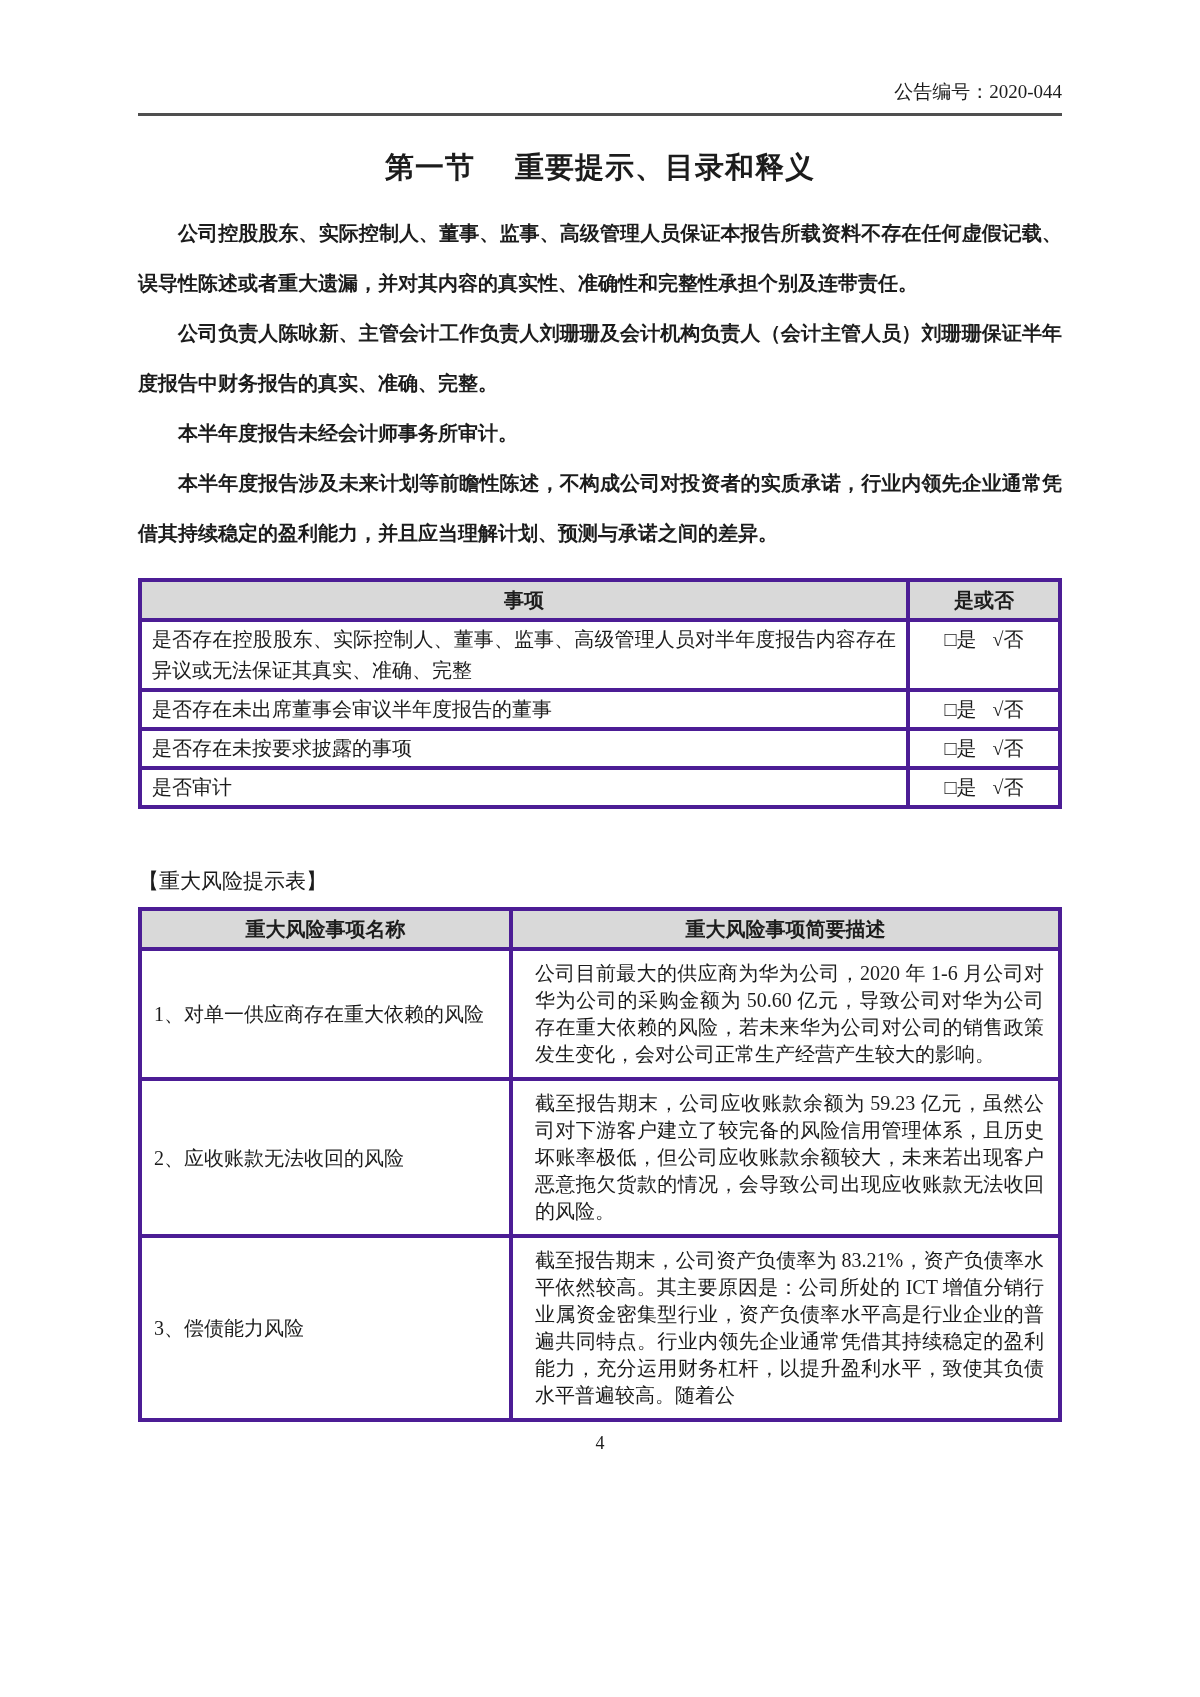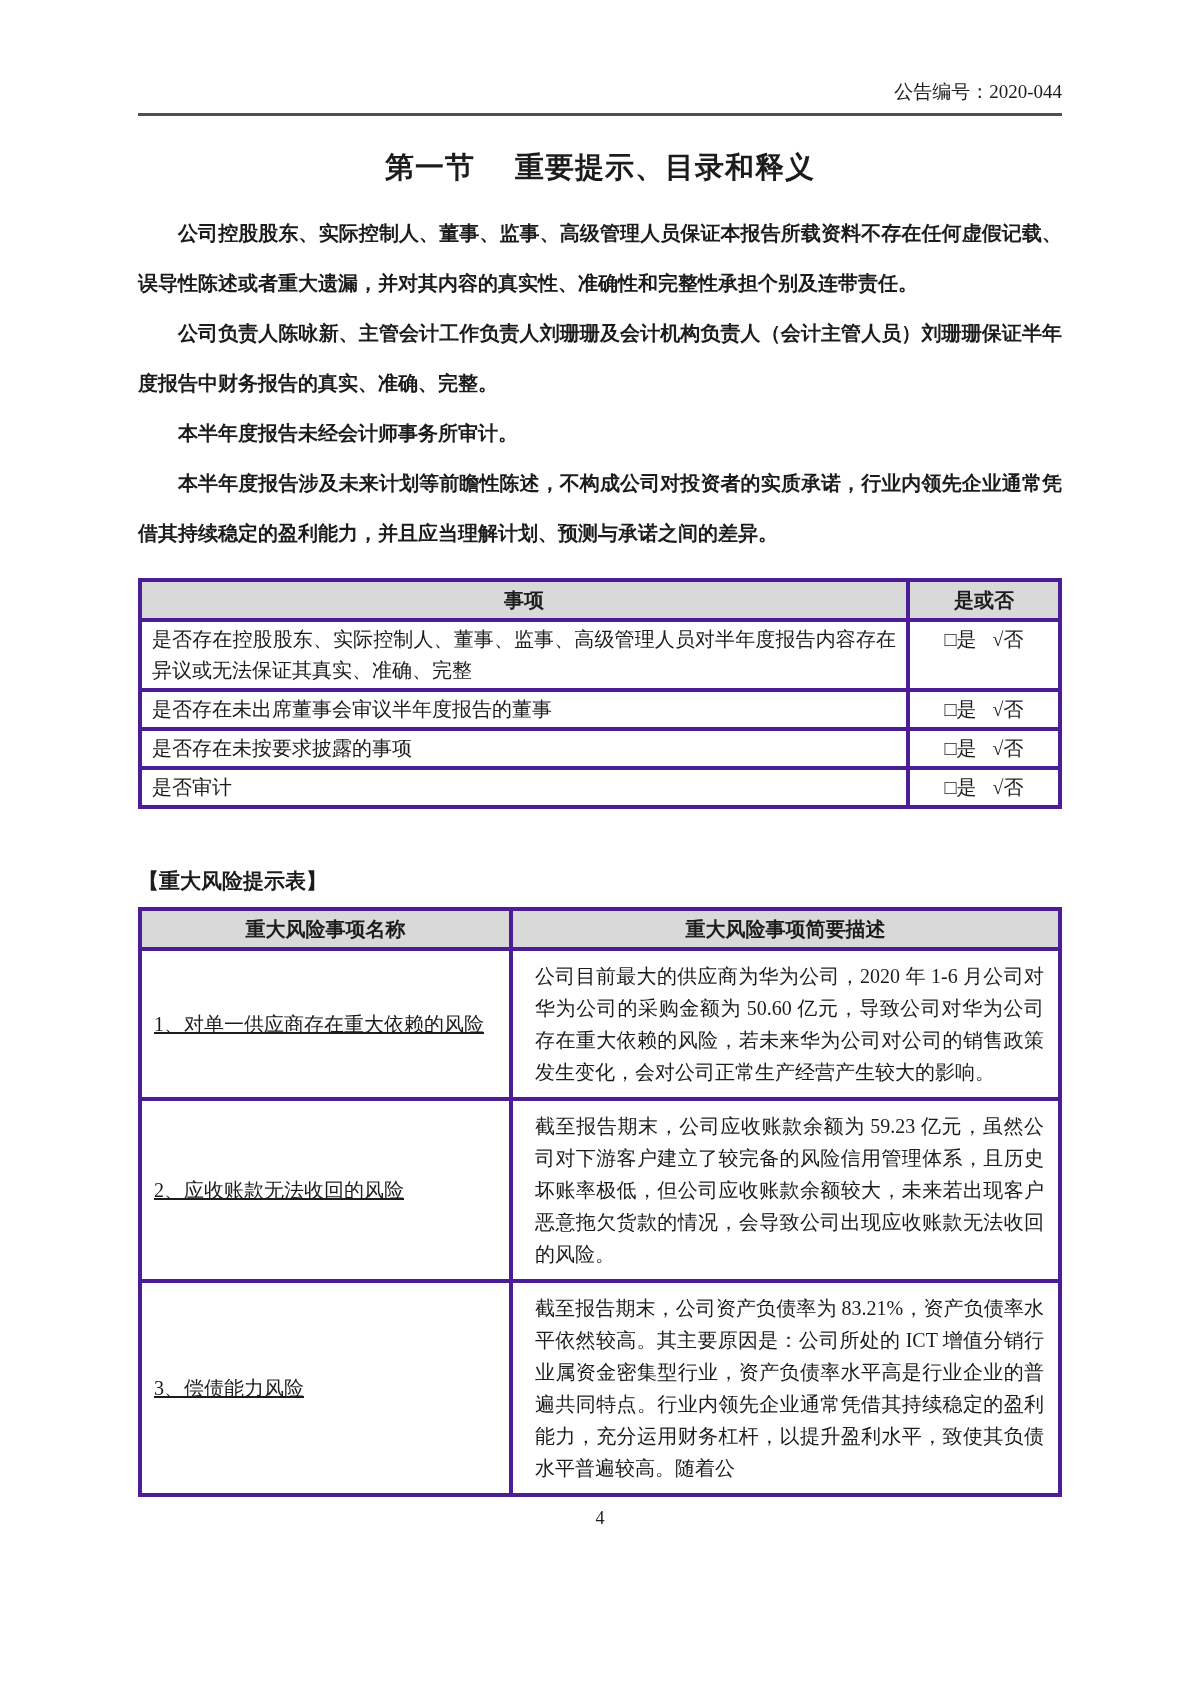--- a/index.html
+++ b/index.html
@@ -77,35 +77,34 @@
     padding: 2px 0;
     line-height: 31px;
     text-align: center;
     white-space: nowrap;
   }
   .answer-cell .no-part { margin-left: 16px; }
   
   .risk-heading {
     margin-top: 58px;
     font-size: 21px;
-    font-weight: bold;
+    font-weight: normal;
     font-family: "Liberation Sans", "DejaVu Sans", sans-serif;
   }
   .risk-table { margin-top: 12px; }
   .risk-table col.c-name { width: 371px; }
   .risk-table col.c-desc { width: auto; }
   .risk-table td.name-cell {
     vertical-align: middle;
     padding: 4px 16px 4px 12px;
     line-height: 30px;
-    text-decoration: underline;
   }
   .risk-table td.desc-cell {
     padding: 9px 14px 9px 22px;
-    line-height: 32px;
+    line-height: 27px;
     text-align: justify;
   }
   
   .page-number {
     margin-top: 11px;
     text-align: center;
     font-size: 18px;
   }
 </style>
 </head>

